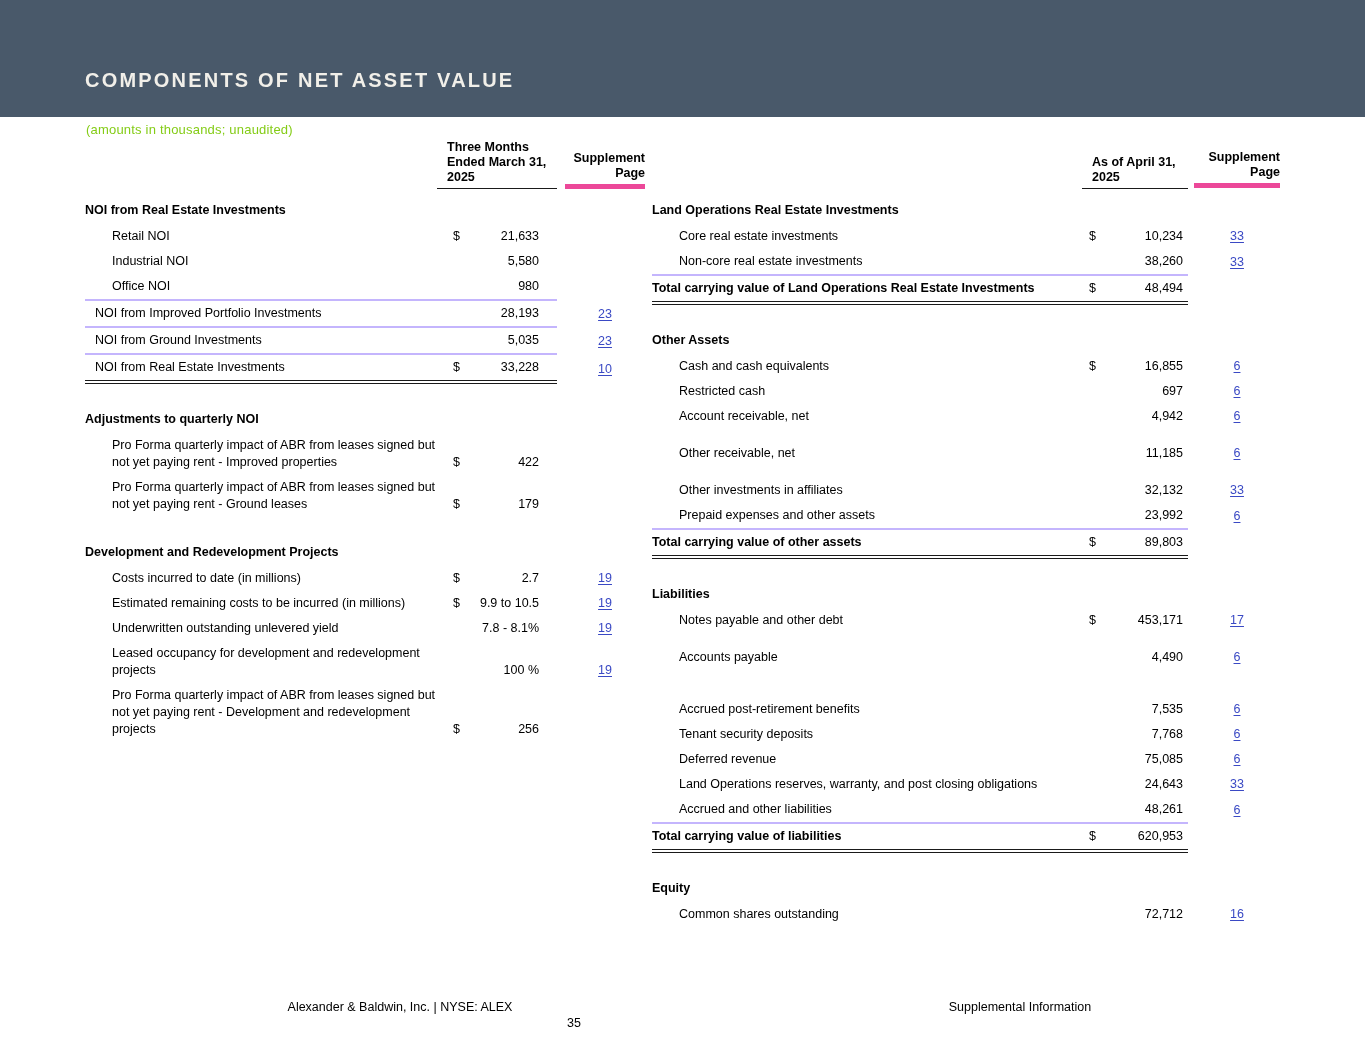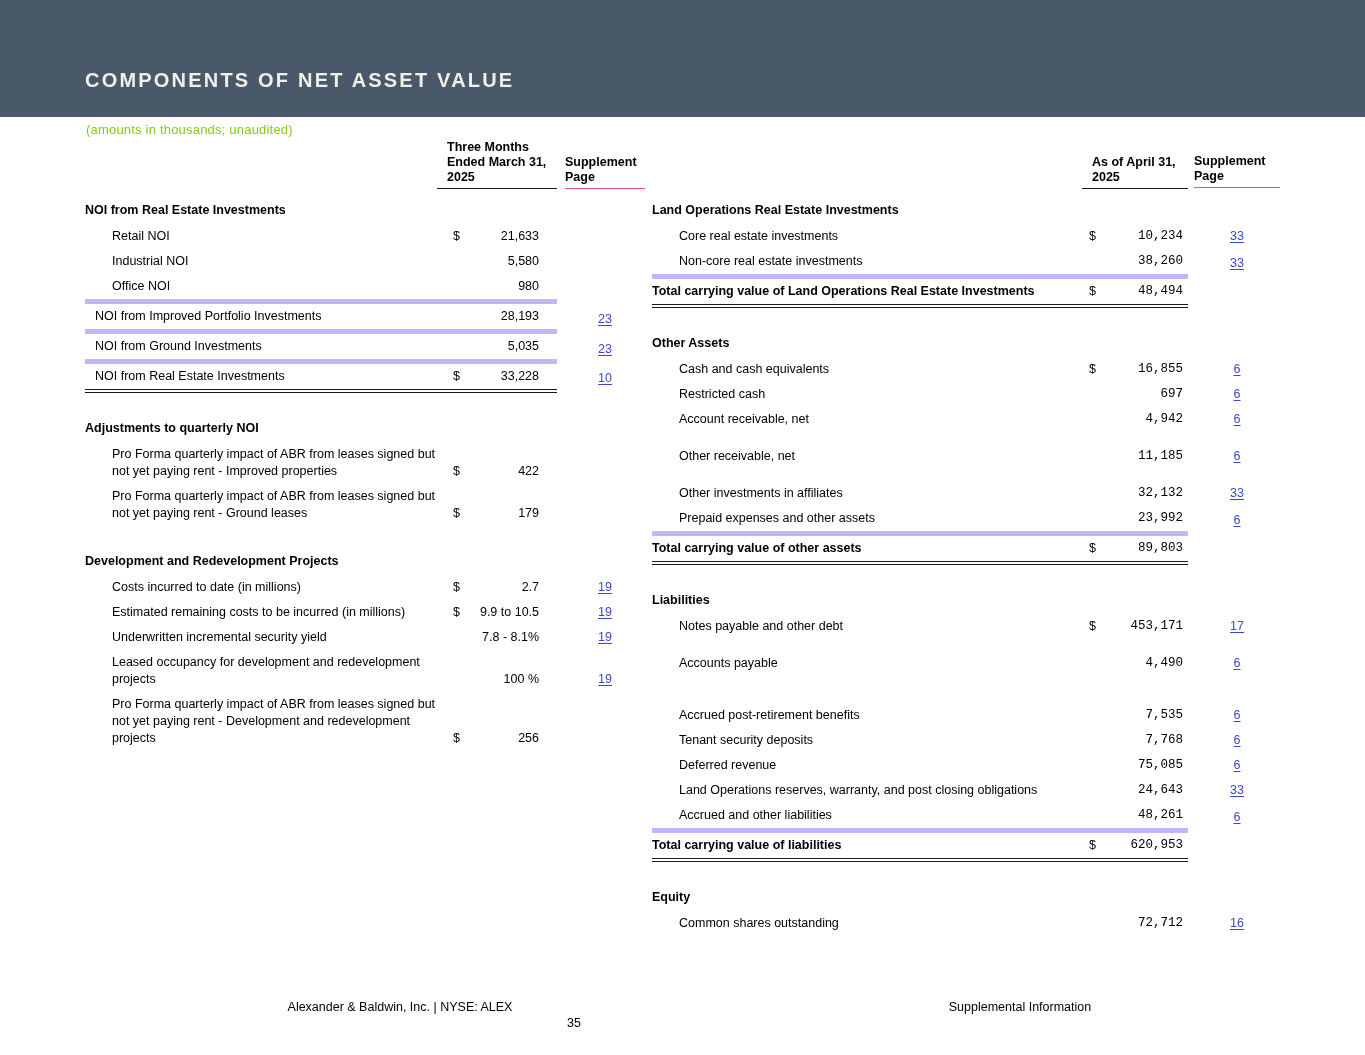--- a/index.html
+++ b/index.html
@@ -31,41 +31,41 @@
 
   #left-table  col.c-lbl { width:352px; } #left-table  col.c-dol { width:24px; }
   #left-table  col.c-val { width:96px;  } #left-table  col.c-pg  { width:88px; }
   #right-table col.c-lbl { width:430px; } #right-table col.c-dol { width:20px; }
   #right-table col.c-val { width:86px;  } #right-table col.c-pg  { width:92px; }
 
   th, td { vertical-align:bottom; text-align:left; font-weight:normal; line-height:17px; }
   thead th { height:48px; font-weight:bold; line-height:15px; font-size:12.5px; }
   th.val-head { text-align:left; border-bottom:1px solid #1a1a1a; padding:0 10px 3px; }
   th.pg-head  { padding:0; }
-  th.pg-head .uline { display:block; border-bottom:1px solid #ec4899; text-align:left; padding-bottom:3px; }
+  th.pg-head .uline { display:block; border-bottom:5px solid #ec4899; text-align:right; padding-bottom:3px; }
   #left-table  th.pg-head .uline { margin-left:8px; }
   #right-table th.pg-head .uline { margin-left:6px; }
 
   td { padding-top:4px; padding-bottom:4px; }
   td.sec-title { font-weight:bold; padding:27px 0 5px; }
   tbody.first td.sec-title { padding:13px 0 5px; }
 
   tr.ind1 td.lbl { padding-left:10px; }
   tr.ind2 td.lbl { padding-left:27px;margin-top:27px; }
 
   #left-table  td.dol { padding-left:16px; }
   #right-table td.dol { padding-left:7px; }
   td.val { text-align:right; }
   #left-table  td.val { padding-right:18px; }
-  #right-table td.val { padding-right:5px;font-family:Liberation Mono, monospace; }
+  #right-table td.val { padding-right:5px; }
   td.pg { text-align:center; }
   #left-table  td.pg { padding-left:8px; }
   #right-table td.pg { padding-left:6px; }
 
-  tr.rule-top td:not(.pg) { border-top:5px solid #c4b5fd; }
+  tr.rule-top td:not(.pg) { border-top:2px solid #c4b5fd; }
   tr.dbl td:not(.pg)      { border-bottom:4px double #1a1a1a; }
   tr.bold td.lbl { font-weight:bold; }
   tr.pt12 td { padding-top:16px; }
   tr.pt27 td { padding-top:31px; }
 
   a.plink { color:#3a49c4; text-decoration:underline; text-underline-offset:2px; }
 
   
   .footer-company { position:absolute; top:1000px; left:85px;  width:630px; text-align:center; font-size:12.5px; }
   .footer-doc     { position:absolute; top:1000px; left:760px; width:520px; text-align:center; font-size:12.5px; }
@@ -168,21 +168,21 @@
         <td class="val">2.7</td>
         <td class="pg"><a href="#" class="plink">19</a></td>
       </tr>
       <tr class="ind2">
         <td class="lbl">Estimated remaining costs to be incurred (in millions)</td>
         <td class="dol">$</td>
         <td class="val">9.9 to 10.5</td>
         <td class="pg"><a href="#" class="plink">19</a></td>
       </tr>
       <tr class="ind2">
-        <td class="lbl">Underwritten incremental security yield</td>
+        <td class="lbl">Underwritten outstanding unlevered yield</td>
         <td class="dol"></td>
         <td class="val">7.8 - 8.1%</td>
         <td class="pg"><a href="#" class="plink">19</a></td>
       </tr>
       <tr class="ind2">
         <td class="lbl">Leased occupancy for development and redevelopment projects</td>
         <td class="dol"></td>
         <td class="val">100 %</td>
         <td class="pg"><a href="#" class="plink">19</a></td>
       </tr>

